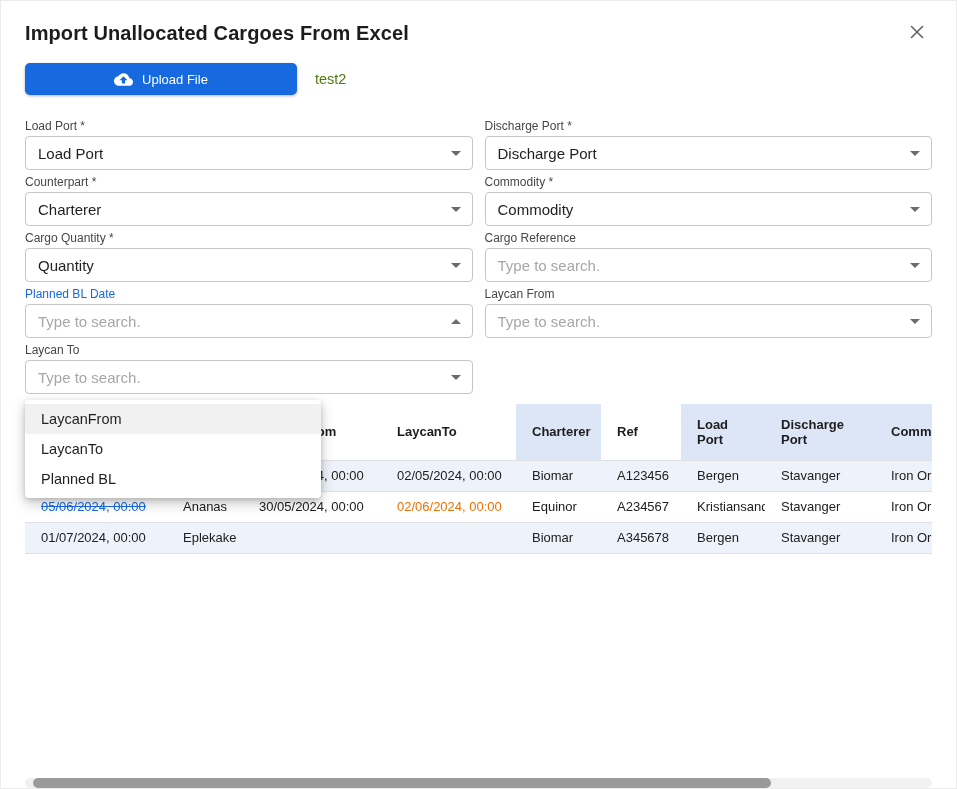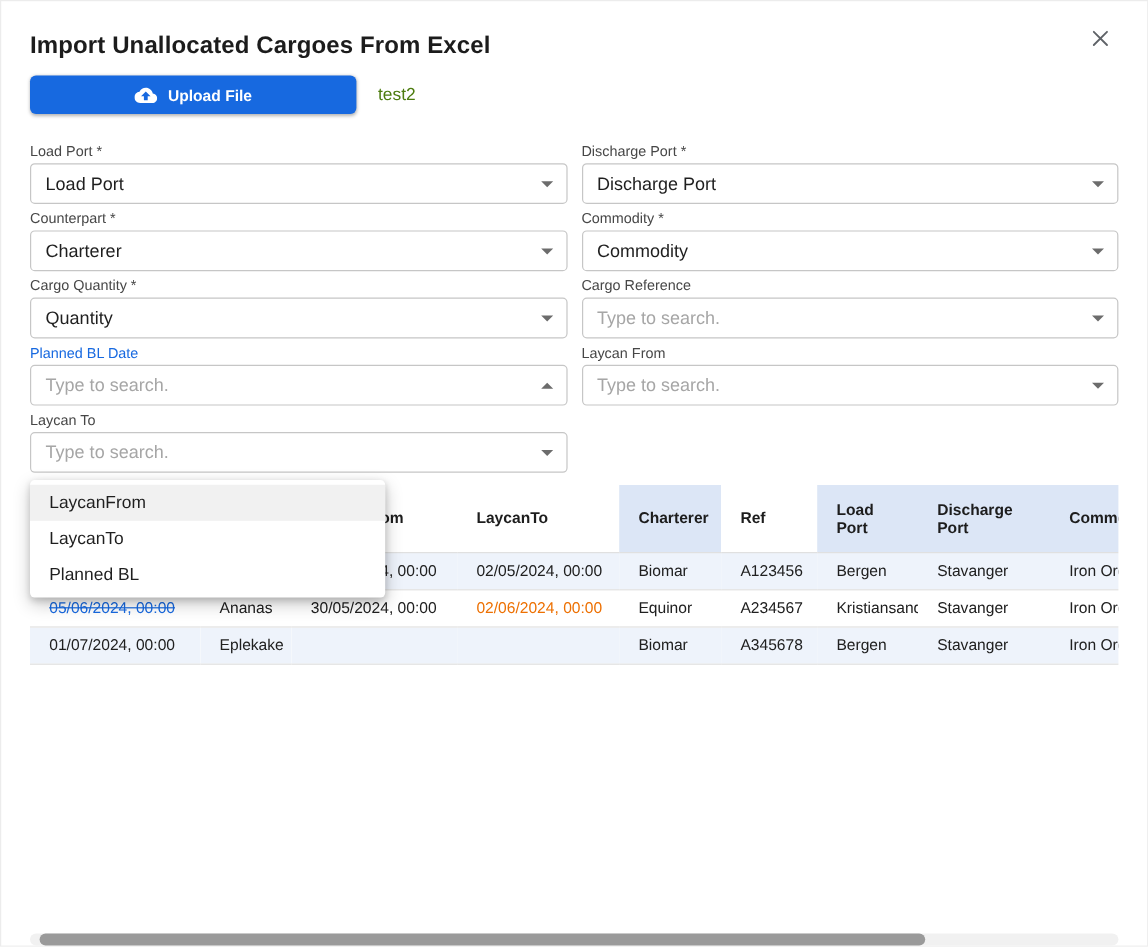--- a/index.html
+++ b/index.html
@@ -4,27 +4,27 @@
 <style>
   :root{
     --accent:#1769e0; --warning:#ed7002; --zebra:#eef3fb; --header-tint:#dce6f6;
     --divider:#e0e0e0; --thumb:#9a9a9a;
   }
   *{box-sizing:border-box}
   html,body{margin:0;padding:0;background:#fff}
   body{width:957px;height:789px;font-family:"Liberation Sans",sans-serif;color:#212121;position:relative;overflow:hidden}
   .dialog{width:957px;height:789px;border:1px solid #ececec;background:#fff;display:flex;flex-direction:column}
 
-  .dialog-header{display:flex;justify-content:space-between;align-items:flex-end;padding:16px 24px 4px 24px}
+  .dialog-header{display:flex;justify-content:space-between;align-items:center;padding:16px 24px 4px 24px}
   .dialog-title{font-size:20px;font-weight:600;color:#1c1c1c;margin:0;letter-spacing:.1px}
   .close-btn{background:none;border:none;padding:4px;cursor:pointer;margin-top:0}
 
   .upload-row{display:flex;align-items:center;gap:18px;margin:9px 24px 0}
   .upload-btn{width:272px;height:32px;display:flex;align-items:center;justify-content:center;gap:9px;
-    background:var(--accent);color:#fff;border:none;border-radius:5px;font-size:13px;font-weight:700;
+    background:var(--accent);color:#fff;border:none;border-radius:5px;font-size:13px;font-weight:400;
     font-family:inherit;box-shadow:0 1px 3px rgba(0,0,0,.3);cursor:pointer}
   .file-name{font-size:14.5px;color:#4d7c0f}
 
   .form-grid{display:grid;grid-template-columns:repeat(2,1fr);column-gap:12px;row-gap:5px;margin:24px 24px 0}
   .field-label{font-size:12px;line-height:14px;color:#474747;margin-bottom:3px}
   .field-label.focused{color:var(--accent)}
   .select-box{height:34px;border:1px solid #c6c6c6;border-radius:4px;display:flex;align-items:center;
     justify-content:space-between;padding:0 11px 0 12px;background:#fff;cursor:pointer}
   .select-value{font-size:15px;color:#1f1f1f;white-space:nowrap}
   .select-placeholder{font-size:15px;color:#a6a6a6;white-space:nowrap}

